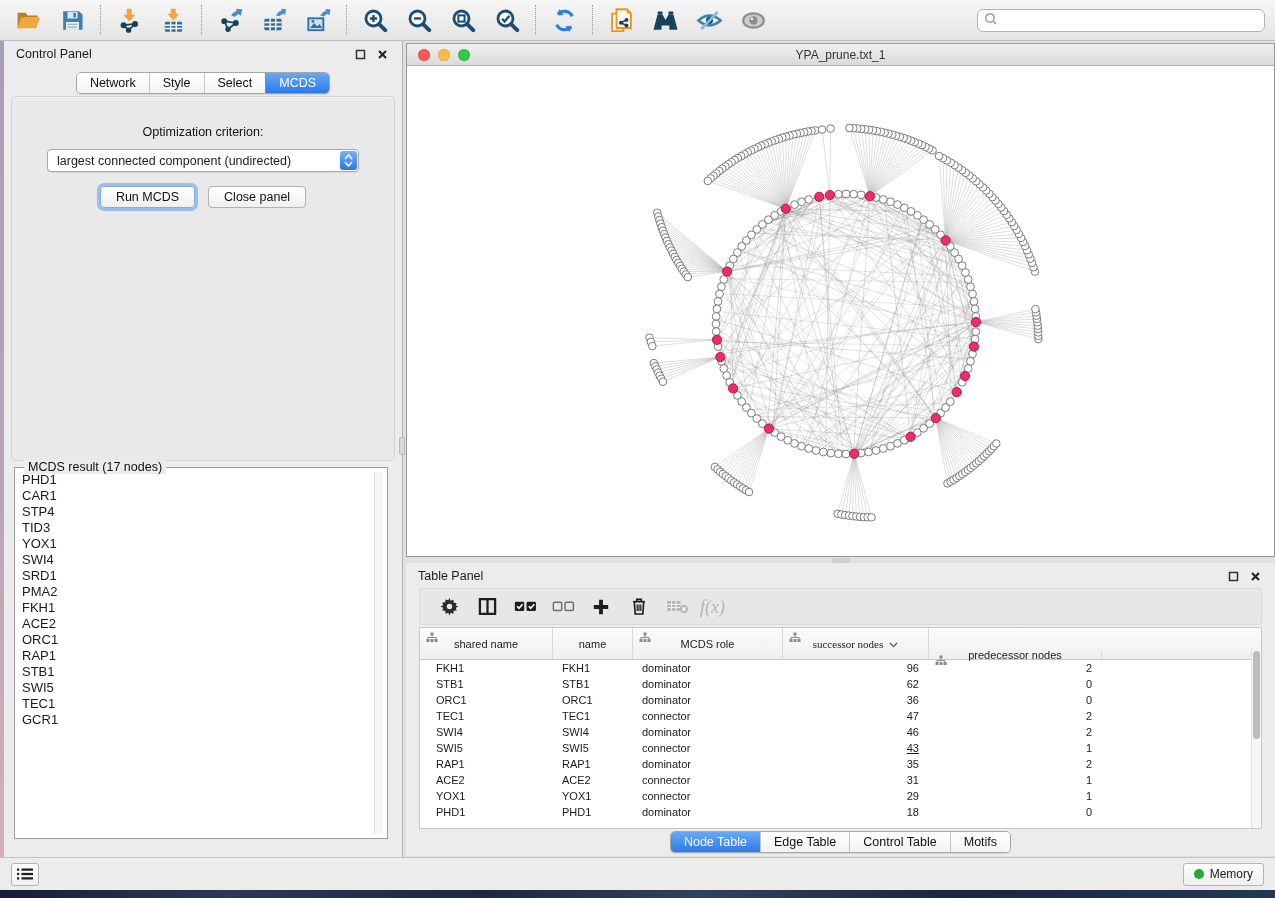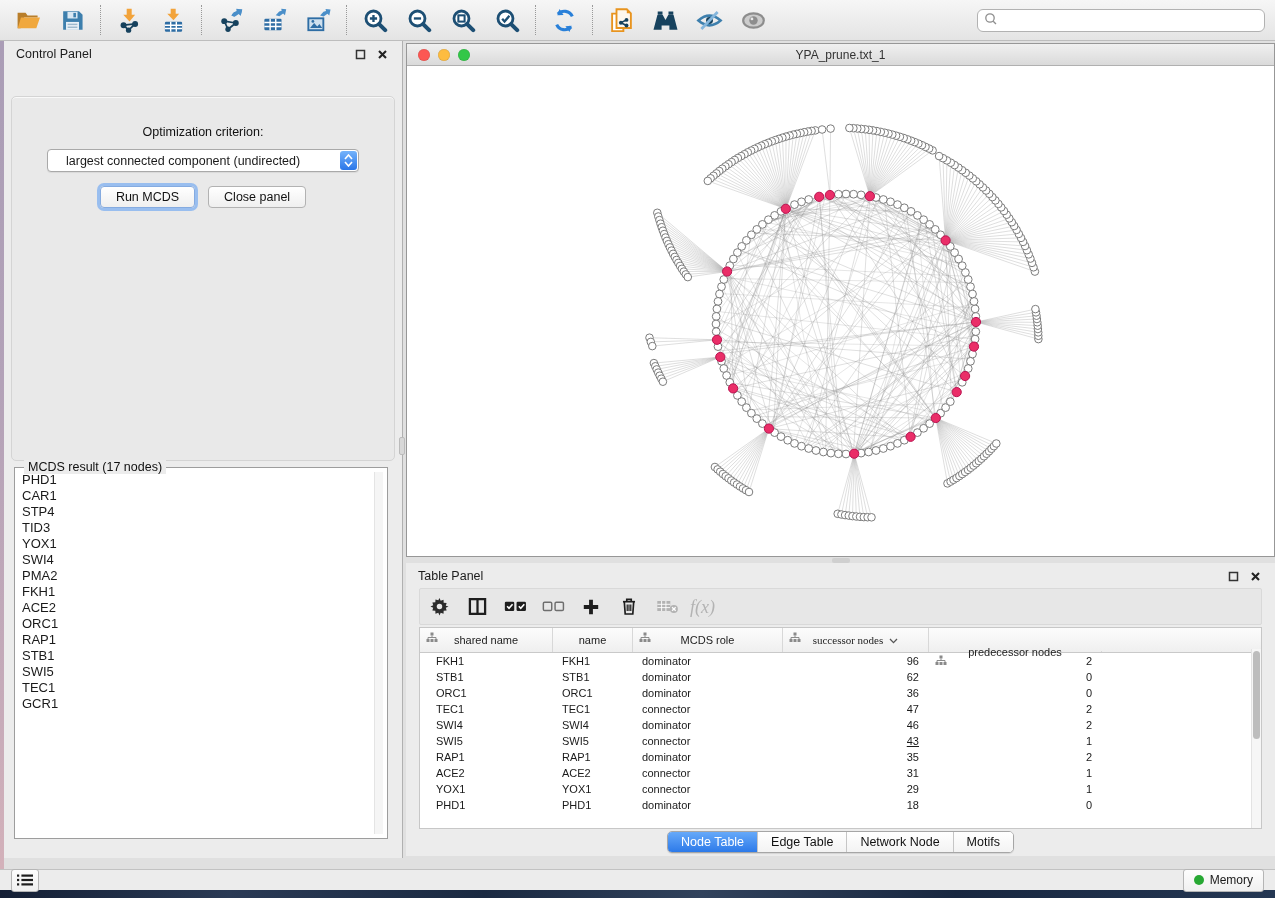--- a/index.html
+++ b/index.html
@@ -26,21 +26,21 @@
   .win-ctl { width:16px; height:16px; display:flex; align-items:center; justify-content:center; margin-left:6px; }
 
   .segctl { display:inline-flex; background:#fff; border:1px solid #a6a6a6; border-radius:5px; overflow:hidden; box-shadow:0 1px 1px rgba(0,0,0,.10); }
   .segctl .seg { padding:3px 13px; font-size:12.5px; color:#111; border-left:1px solid #c6c6c6; background:linear-gradient(#ffffff,#f3f3f3); white-space:nowrap; }
   .segctl .seg:first-child { border-left:none; }
   .segctl .seg.active { background:linear-gradient(#66a9f9,#2d7ae9); color:#fff; border-left-color:#5b93d8; }
 
   #cp-tabs-row { position:absolute; top:31px; left:0; right:0; display:flex; justify-content:center; z-index:2; }
   #cp-tabcontent { position:absolute; top:55px; left:7px; right:7px; height:365px; background:#e9e9e9; border:1px solid #d4d4d4; border-radius:5px; box-shadow:inset 0 1px 0 rgba(255,255,255,.7); text-align:center; padding-top:28px; }
   #opt-label { font-size:12.5px; color:#111; }
-  #opt-dropdown { width:312px; height:23px; margin:10px auto 0; background:#fff; border:1px solid #a9a9a9; border-radius:4px; display:flex; align-items:center; font-size:12.5px; padding-left:18px; position:relative; text-align:left; box-shadow:0 1px 1px rgba(0,0,0,.07); }
+  #opt-dropdown { width:312px; height:23px; margin:10px auto 0; background:#fff; border:1px solid #a9a9a9; border-radius:4px; display:flex; align-items:center; font-size:12.5px; padding-left:9px; position:relative; text-align:left; box-shadow:0 1px 1px rgba(0,0,0,.07); }
   #opt-dropdown .stepper { position:absolute; right:1px; top:1px; width:17px; height:19px; border-radius:3px; background:linear-gradient(#74b3fb,#2a76e8); display:flex; flex-direction:column; align-items:center; justify-content:center; gap:1px; }
   .btn-row { margin-top:14px; display:flex; justify-content:center; gap:13px; }
   .btn { padding:3px 15px; font-size:12.5px; color:#111; background:linear-gradient(#ffffff,#efefef); border:1px solid #ascii; border:1px solid #b2b2b2; border-radius:4px; }
   .btn.focused { box-shadow:0 0 0 3px rgba(125,175,240,.75); border-color:#85abe0; }
 
   #result-box { position:absolute; top:426px; left:10px; right:14px; height:372px; background:#fff; border:1px solid #9d9d9d;padding-left:28px; }
   #result-label { position:absolute; top:-8px; left:9px; background:#ececec; padding:0 4px; font-size:12.5px; color:#111; }
   #result-list { position:absolute; inset:4px 13px 4px 4px; overflow:hidden; }
   .result-item { font-size:13px; line-height:16px; padding-left:3px; }
   #result-scroll { position:absolute; top:4px; right:4px; bottom:4px; width:9px; background:#f5f5f5; border-left:1px solid #e4e4e4; }
@@ -50,38 +50,38 @@
   #net-titlebar { height:22px; background:linear-gradient(#f0f0f0,#dadada); border-bottom:1px solid #b0b0b0; display:flex; align-items:center; justify-content:center; font-size:12px; color:#333; position:relative; }
   #traffic { position:absolute; left:11px; top:5px; display:flex; gap:8px; }
   .light { width:12px; height:12px; border-radius:50%; }
   #net-canvas { position:absolute; left:0; right:0; top:22px; bottom:0; background:#fff; overflow:hidden; }
   #net-canvas svg { display:block; }
   .splitter-v { position:absolute; left:399px; top:437px; width:6px; height:18px; background:#d8d8d8; border:1px solid #bbb; border-radius:2px; }
   .splitter-h { position:absolute; left:832px; top:558px; width:18px; height:5px; background:#cfcfcf; border-radius:2px; }
 
   
   #table-panel { position:absolute; left:406px; top:563px; right:0; height:293px; background:#ececec; }
-  #tp-toolbar { position:absolute; top:25px; left:13px; right:13px; height:37px; background:#e7e7e7; border:1px solid #d9d9d9; border-radius:2px; display:flex; align-items:center; gap:0; }
+  #tp-toolbar { position:absolute; top:25px; left:13px; right:13px; height:37px; background:#e7e7e7; border:1px solid #d9d9d9; border-radius:2px; display:flex; align-items:center; gap:0; padding-left:10px; }
   .tp-btn { width:38px; height:28px; display:flex; align-items:center; justify-content:center; }
   #tp-table { position:absolute; top:64px; left:13px; right:13px; bottom:27px; background:#fff; border:1px solid #c7c7c7; }
-  #tp-header { display:flex; height:25px; background:linear-gradient(#fcfcfc,#efefef); border-bottom:1px solid #c9c9c9; font-size:11px; color:#222; }
+  #tp-header { display:flex; height:32px; background:linear-gradient(#fcfcfc,#efefef); border-bottom:1px solid #c9c9c9; font-size:11px; color:#222; }
   .th { position:relative; display:flex; align-items:center; justify-content:center; border-right:1px solid #d8d8d8; gap:4px; }
   .th .tree { position:absolute; left:6px; top:4px; }
   .th .sort { margin-left:2px; color:#555; }
   .tr { display:flex; height:16px; font-size:11px; align-items:center; }
   .td { overflow:hidden; white-space:nowrap; }
   .td.l { padding-left:16px; text-align:left; }
   .td.l2 { padding-left:9px; text-align:left; }
   .td.r { text-align:right; padding-right:10px; }
   #tp-scroll { position:absolute; top:21px; right:0; bottom:0; width:10px; background:#f6f6f6; border-left:1px solid #e3e3e3; }
   #tp-thumb { position:absolute; top:2px; left:1px; width:7px; height:88px; background:#bdbdbd; border-radius:4px; }
   #tp-tabs-row { position:absolute; bottom:3px; left:0; right:0; display:flex; justify-content:center; }
 
   
-  #status-bar { position:absolute; left:0; right:0; bottom:8px; height:21px; background:#ececec; border-top:1px solid #c2c2c2; display:flex; align-items:center; padding:0 11px; }
+  #status-bar { position:absolute; left:0; right:0; bottom:8px; height:33px; background:#ececec; border-top:1px solid #c2c2c2; display:flex; align-items:center; padding:0 11px; }
   #list-btn { width:28px; height:23px; background:linear-gradient(#fdfdfd,#f0f0f0); border:1px solid #b5b5b5; border-radius:3px; display:flex; align-items:center; justify-content:center; }
   #memory-btn { margin-left:auto; height:23px; background:linear-gradient(#fdfdfd,#f0f0f0); border:1px solid #b5b5b5; border-radius:3px; display:flex; align-items:center; gap:6px; padding:0 10px; font-size:12px; }
   #memory-dot { width:10px; height:10px; border-radius:50%; }
 </style>
 </head>
 <body>
 
 <div id="desktop-left"></div>
 <div id="desktop-bottom"></div>
 
@@ -249,20 +249,28 @@
         <svg width="11" height="11">
           <rect x="1.5" y="1.5" width="8" height="8" fill="none" stroke="#333" stroke-width="1.5"></rect>
         </svg>
       </span>
     <span class="win-ctl">
         <svg width="11" height="11">
           <path d="M2 2l7 7M9 2l-7 7" stroke="#222" stroke-width="2.1"></path>
         </svg>
       </span>
   </div>
+  <div id="cp-tabs-row">
+      <div class="segctl" id="cp-tabs">
+        <span class="seg">Network</span>
+        <span class="seg">Style</span>
+        <span class="seg">Select</span>
+        <span class="seg active">MCDS</span>
+      </div>
+    </div>
   <div id="cp-tabcontent">
     <div id="opt-label">Optimization criterion:</div>
     <div id="opt-dropdown">
       <span>largest connected component (undirected)</span>
       <span class="stepper">
         <svg width="9" height="6" viewBox="0 0 9 6">
             <path d="M1 5L4.5 1 8 5" fill="none" stroke="#fff" stroke-width="1.6"></path>
           </svg>
         <svg width="9" height="6" viewBox="0 0 9 6">
             <path d="M1 1l3.5 4L8 1" fill="none" stroke="#fff" stroke-width="1.6"></path>
@@ -276,20 +284,21 @@
   </div>
   <div id="result-box">
     <span id="result-label">MCDS result (17 nodes)</span>
     <div id="result-list">
         <div class="result-item">PHD1</div>
         <div class="result-item">CAR1</div>
         <div class="result-item">STP4</div>
         <div class="result-item">TID3</div>
         <div class="result-item">YOX1</div>
         <div class="result-item">SWI4</div>
+        <div class="result-item">SRD1</div>
         <div class="result-item">PMA2</div>
         <div class="result-item">FKH1</div>
         <div class="result-item">ACE2</div>
         <div class="result-item">ORC1</div>
         <div class="result-item">RAP1</div>
         <div class="result-item">STB1</div>
         <div class="result-item">SWI5</div>
         <div class="result-item">TEC1</div>
         <div class="result-item">GCR1</div>
       </div>
@@ -1222,21 +1231,21 @@
         </div>
       </div>
     <div id="tp-scroll">
         <div id="tp-thumb"></div>
       </div>
   </div>
   <div id="tp-tabs-row">
       <div class="segctl" id="tp-tabs">
         <span class="seg active">Node Table</span>
         <span class="seg">Edge Table</span>
-        <span class="seg">Network Node</span>
+        <span class="seg">Control Table</span>
         <span class="seg">Motifs</span>
       </div>
     </div>
 </div>
 
 <div id="status-bar">
   <span id="list-btn">
     <svg width="16" height="12" viewBox="0 0 16 12">
         <g fill="#1e1e1e">
           <rect y="0.5" width="2.2" height="2.2"></rect>

